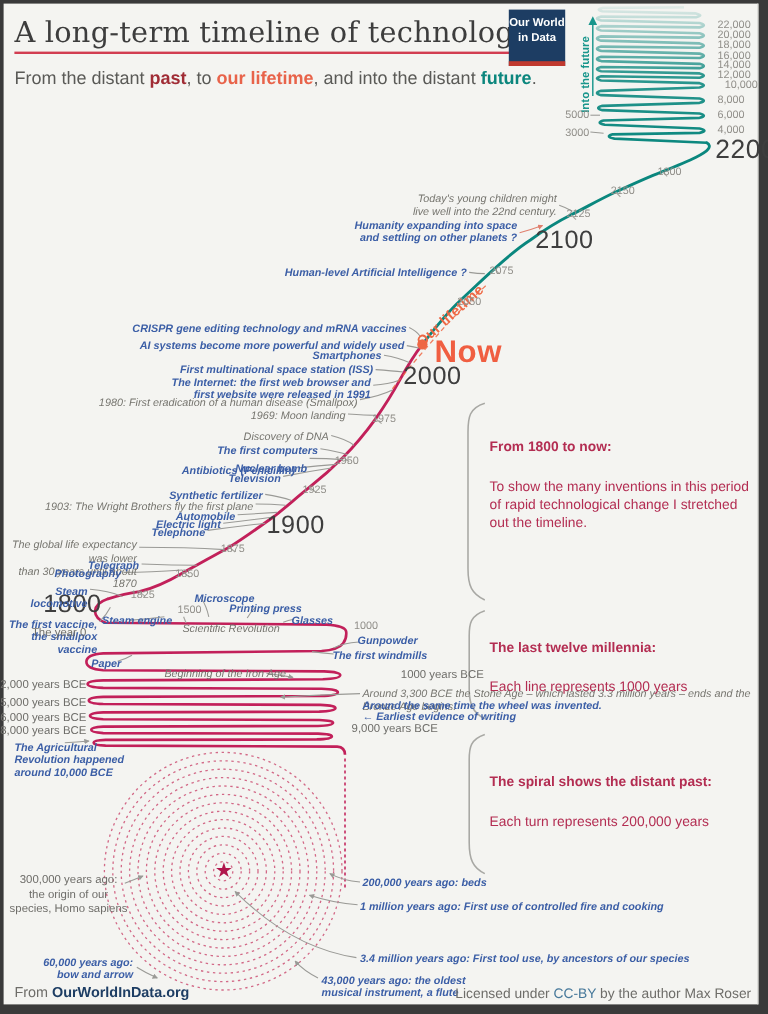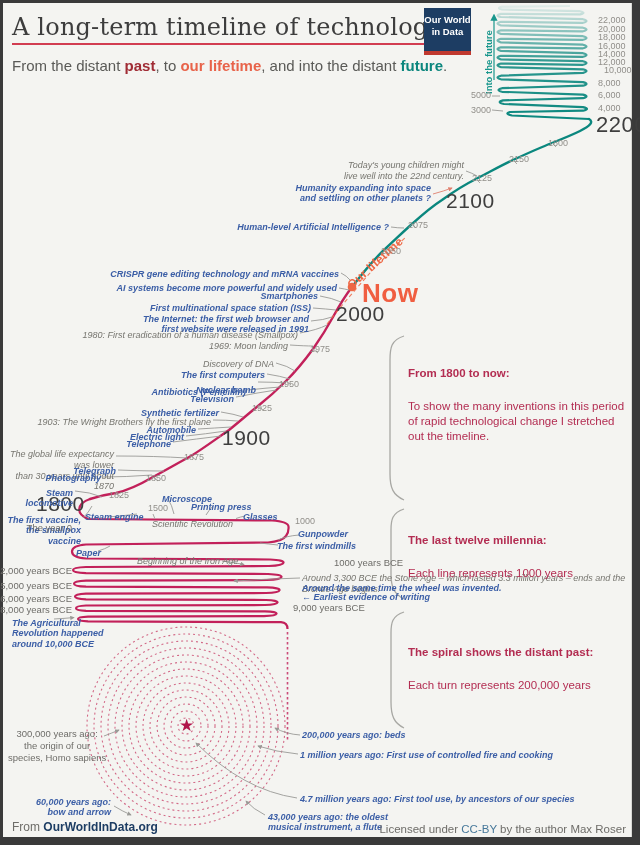--- a/index.html
+++ b/index.html
@@ -274,21 +274,21 @@
     <div class="sec-t">The spiral shows the distant past:</div>
     <div class="sec-b" style="white-space:pre-line;">Each turn represents 200,000 years</div>
   </div>
 
   <span class="ab star" style="left:179px;top:717px;">★</span>
   <span class="ab pl" style="left:8px;top:728px;text-align:center;">300,000 years ago:
 the origin of our
 species, Homo sapiens</span>
   <span class="ab lb" style="left:302px;top:730px;">200,000 years ago: beds</span>
   <span class="ab lb" style="left:300px;top:750px;">1 million years ago: First use of controlled fire and cooking</span>
-  <span class="ab lb" style="left:300px;top:794px;">4.7 million years ago: First tool use, by ancestors of our species</span>
+  <span class="ab lb" style="left:300px;top:794px;">3.4 million years ago: First tool use, by ancestors of our species</span>
   <span class="ab lb" style="left:268px;top:812px;">43,000 years ago: the oldest
 musical instrument, a flute</span>
   <span class="ab lb ra" style="right:529px;top:797px;">60,000 years ago:
 bow and arrow</span>
 
   <div class="ab foot" style="left:12px;top:820px;"><span>From </span><b>OurWorldInData.org</b></div>
   <div class="ab foot" style="right:14px;top:823px;font-size:11.5px;"><span>Licensed under </span><span class="cc">CC-BY</span><span> by the author Max Roser</span></div>
 </div>
 
 </body></html>

